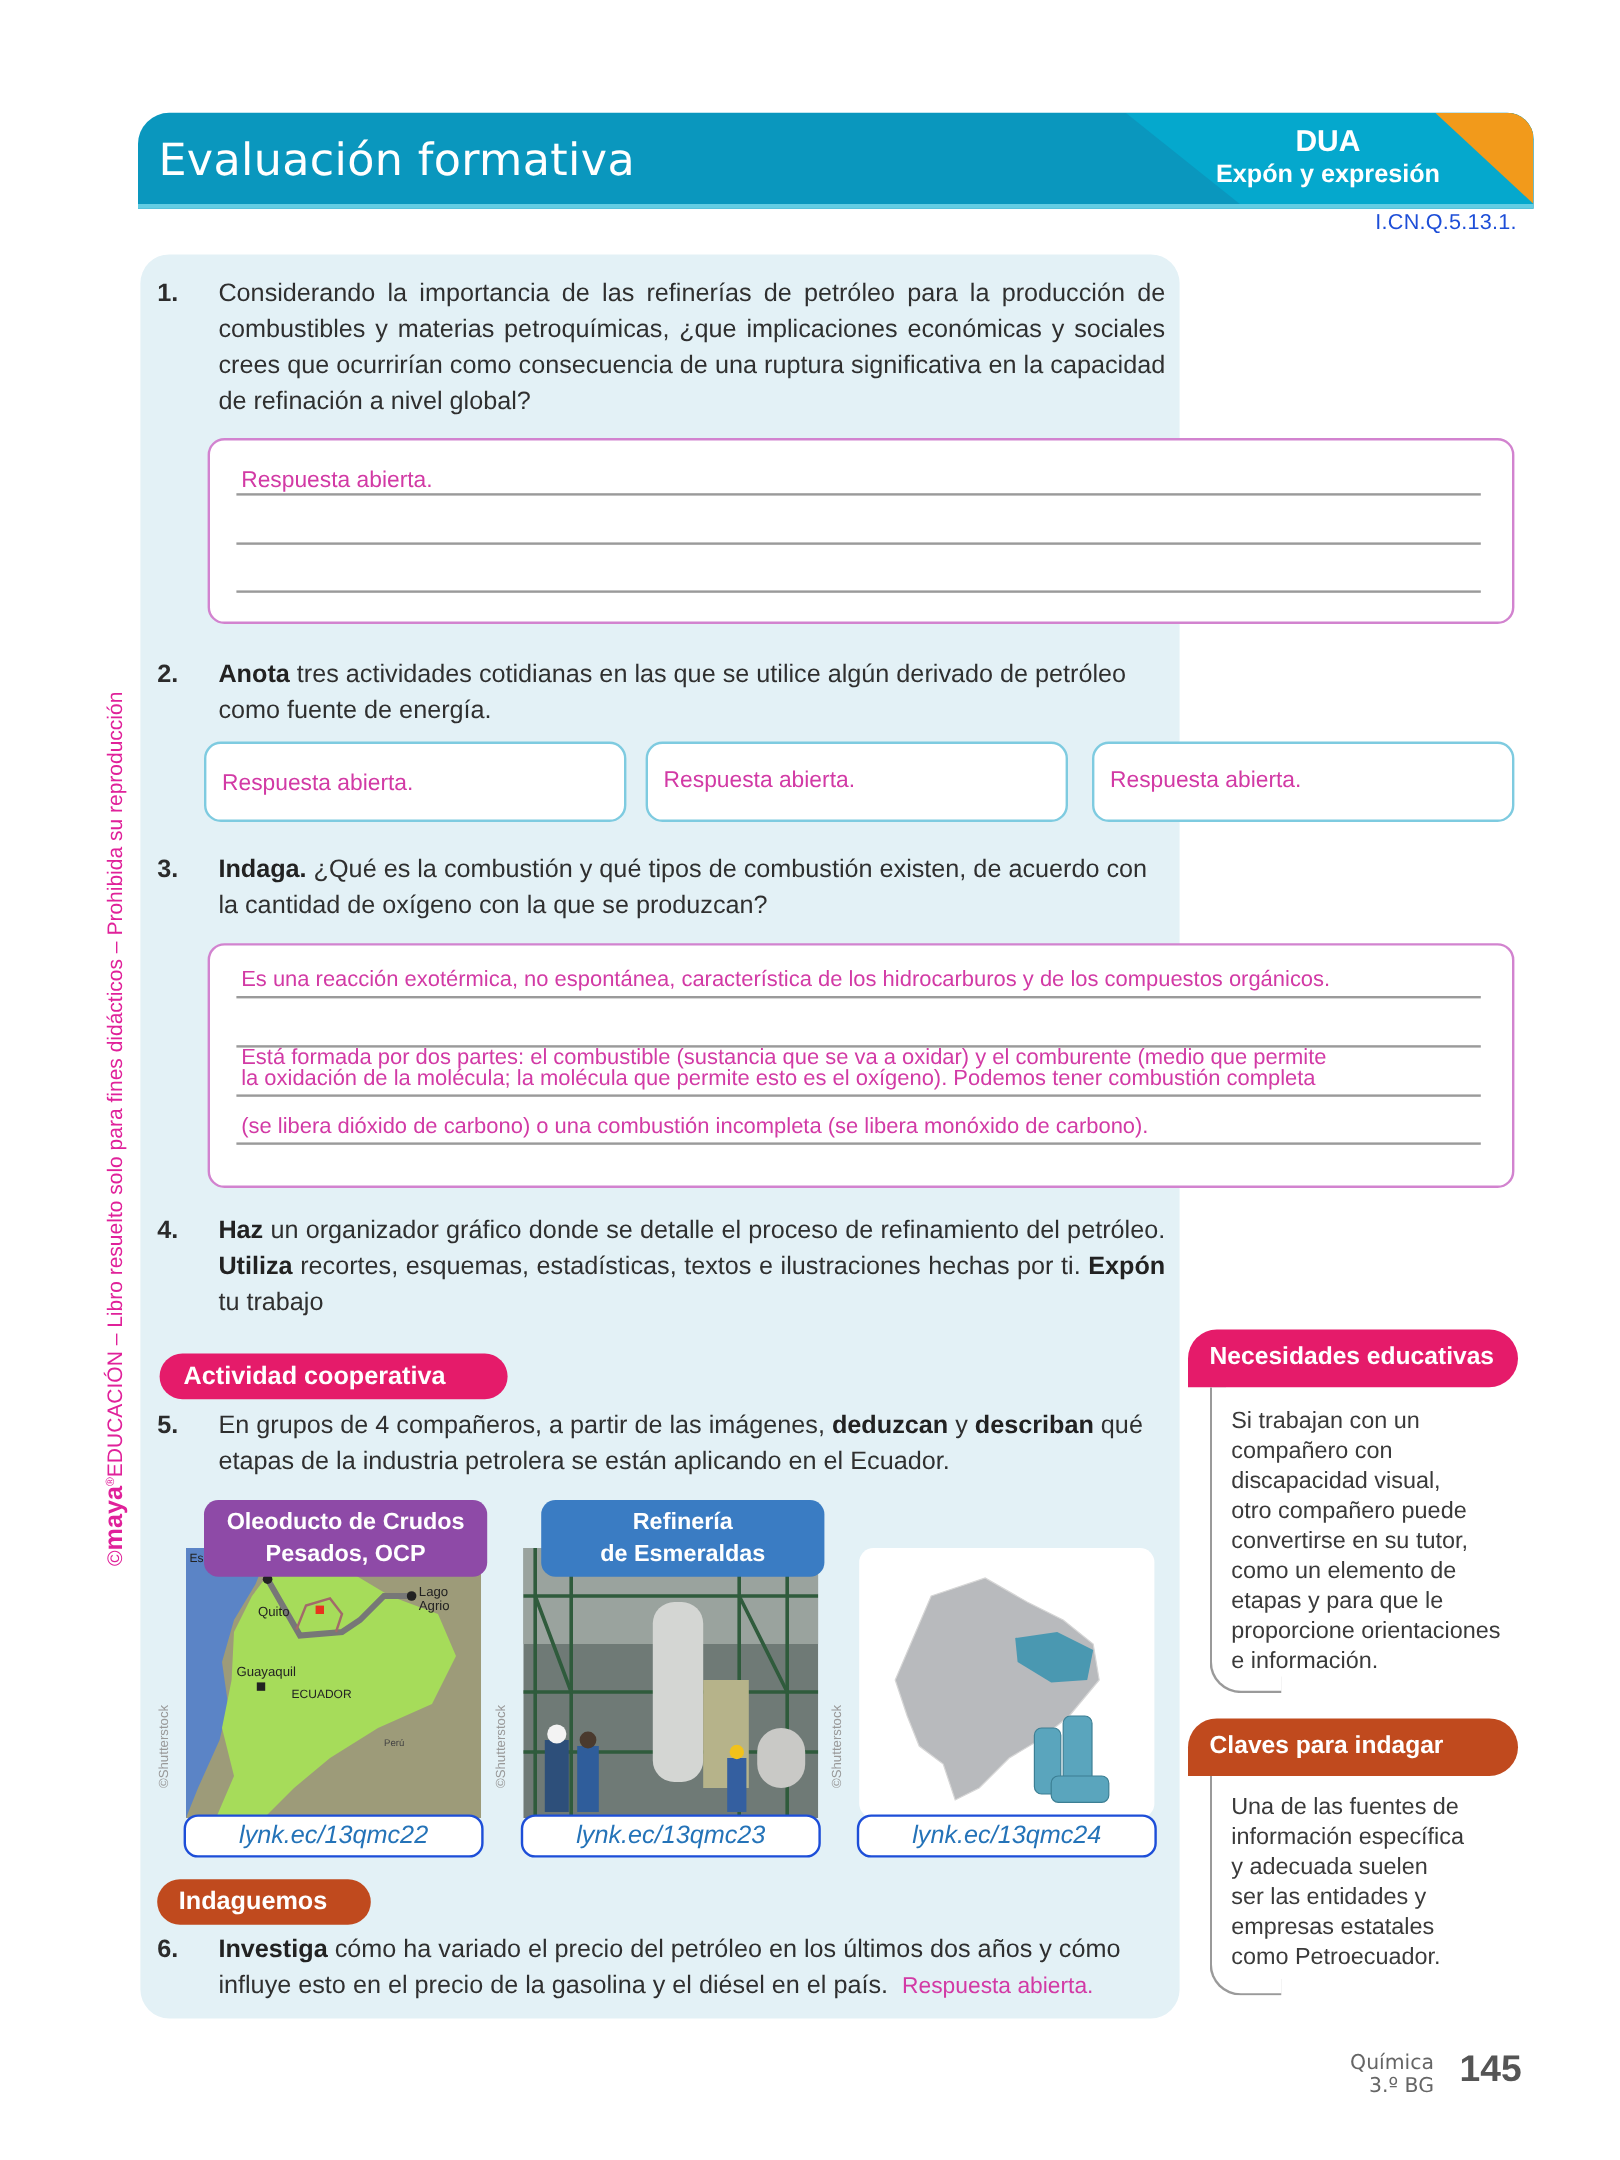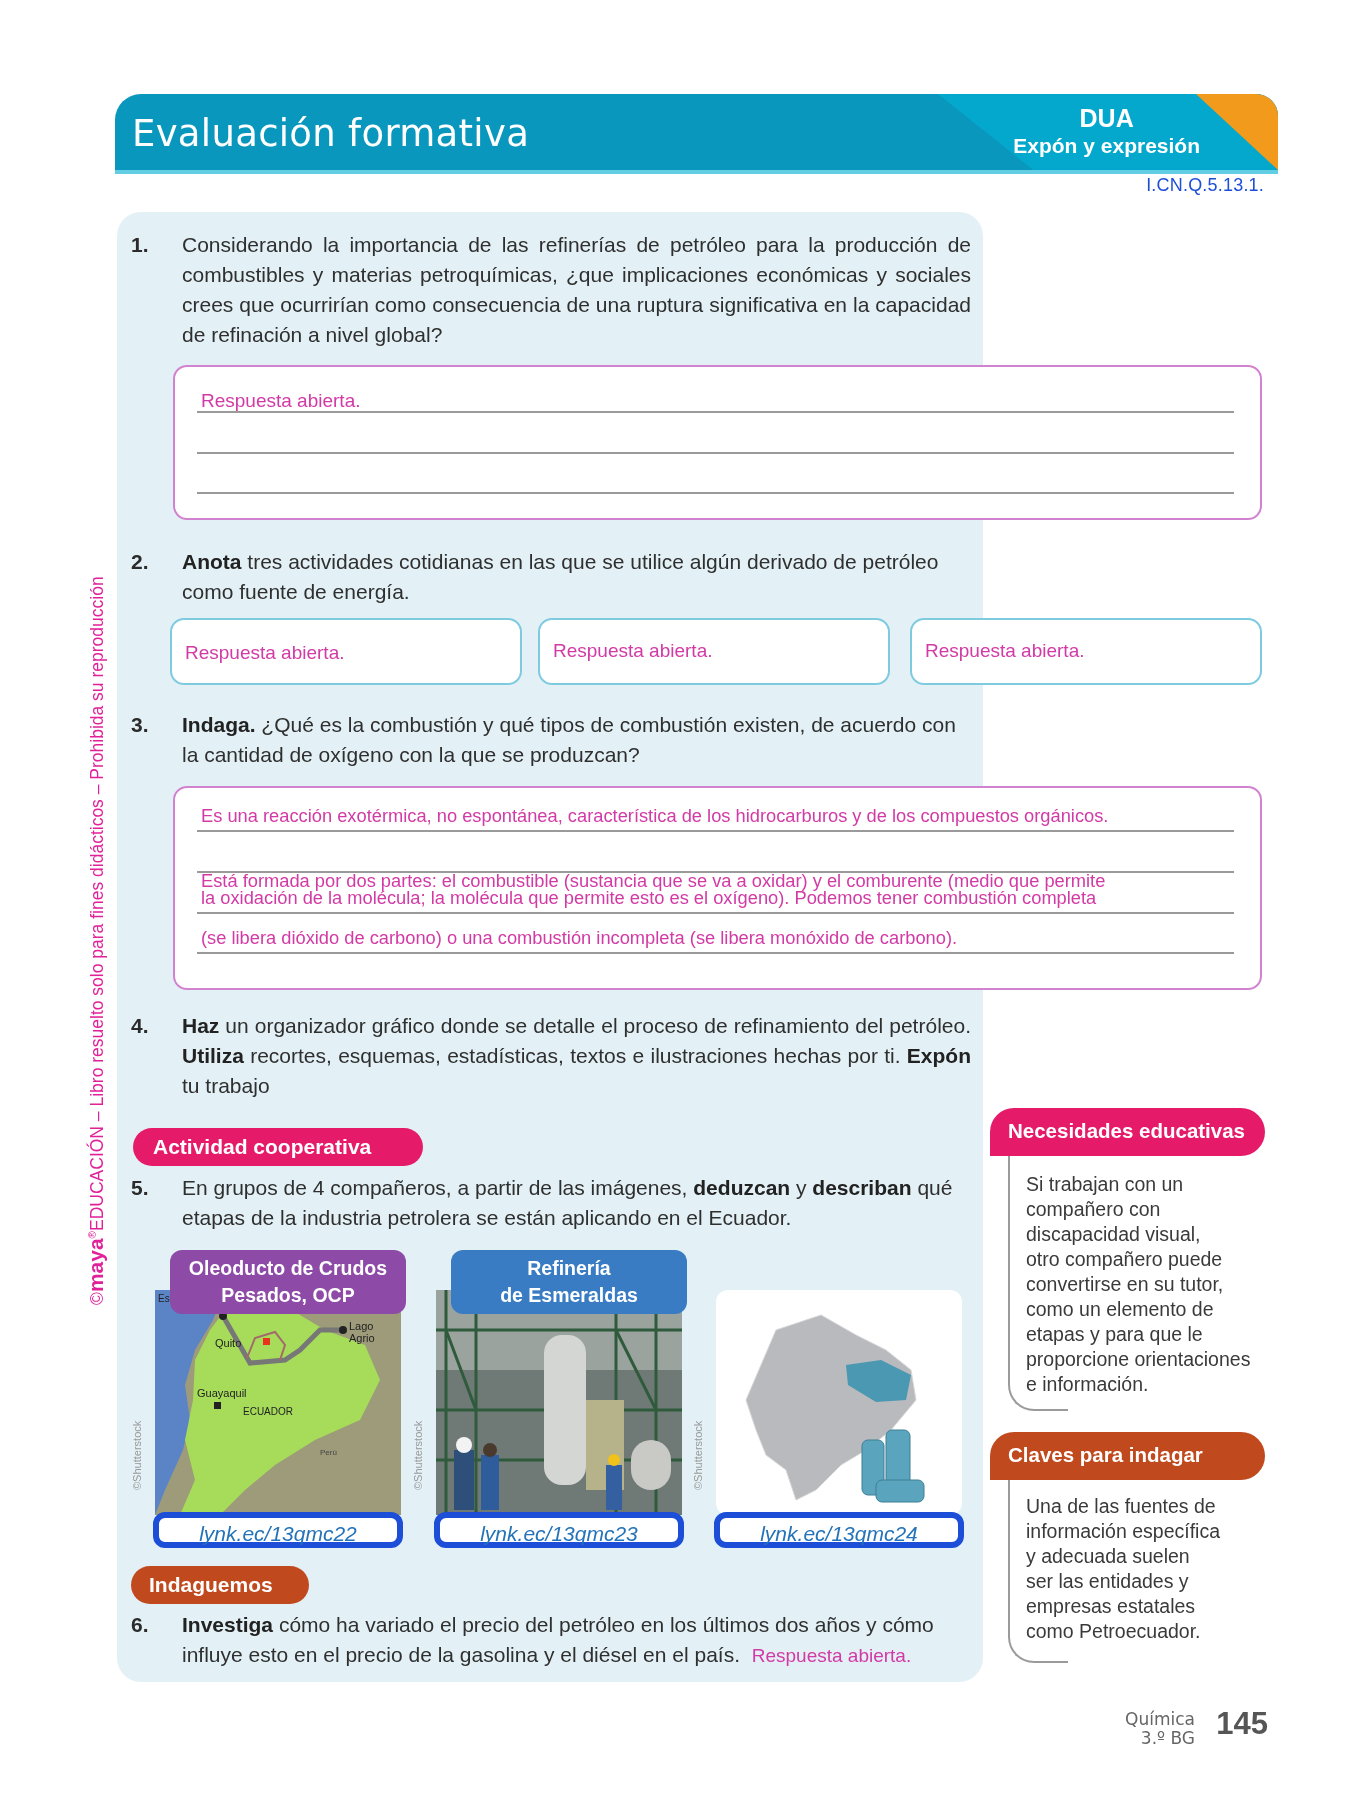--- a/index.html
+++ b/index.html
@@ -43,21 +43,21 @@
   .mini-box span { position: absolute; left: 13px; font-size: 19px; color: #d23aa5; }
 
   .pill { position: absolute; color: #fff; font-weight: bold; font-size: 21px; border-radius: 20px; padding-left: 20px; line-height: 38px; height: 38px; }
 
   
   .card { position: absolute; top: 1250px; width: 246px; height: 300px; padding-left: 41px; }
   .card .img { position: absolute; left: 0; top: 40px; width: 246px; height: 225px; overflow: hidden; }
   .card .head { position: absolute; left: 18px; top: 0; width: 236px; height: 64px; border-radius: 12px; color: #fff;
     font-weight: bold; font-size: 19.5px; line-height: 27px; text-align: center; padding-top: 5px; z-index: 2; }
   .card .link { position: absolute; left: -2px; top: 262px; width: 250px; height: 36px; background: #fff;
-    border: 6px solid #1d4ed8; border-radius: 12px; text-align: center; color: #2473b8; font-style: italic; font-size: 21px; line-height: 32px; z-index: 3; }
+    border: 2px solid #1d4ed8; border-radius: 12px; text-align: center; color: #2473b8; font-style: italic; font-size: 21px; line-height: 32px; z-index: 3; }
   .card .credit { position: absolute; left: -24px; top: 240px; transform: rotate(-90deg); transform-origin: 0 0; font-size: 11px; color: #999; white-space: nowrap; }
 
   
   .side-pill { position: absolute; left: 990px; width: 275px; height: 48px; color: #fff; font-weight: bold;
     font-size: 20.5px; line-height: 46px; padding-left: 18px; border-radius: 24px 24px 24px 0; }
   .side-text { position: absolute; left: 1026px; font-size: 19.5px; line-height: 25px; color: #3a3a3a; }
   .side-bracket { position: absolute; left: 1008px; width: 60px; border-left: 2px solid #9a9a9a; border-bottom: 2px solid #9a9a9a; border-radius: 0 0 0 26px; }
 
   
   .footer-sub { position: absolute; right: 155px; top: 1710px; text-align: right; font-size: 17px; line-height: 19px; color: #666; font-family: "DejaVu Sans", sans-serif; }

